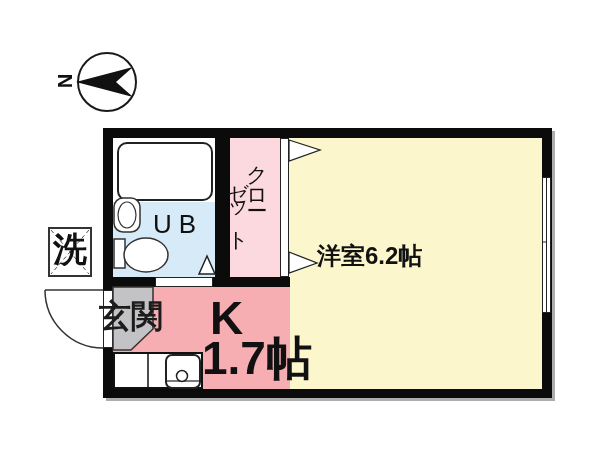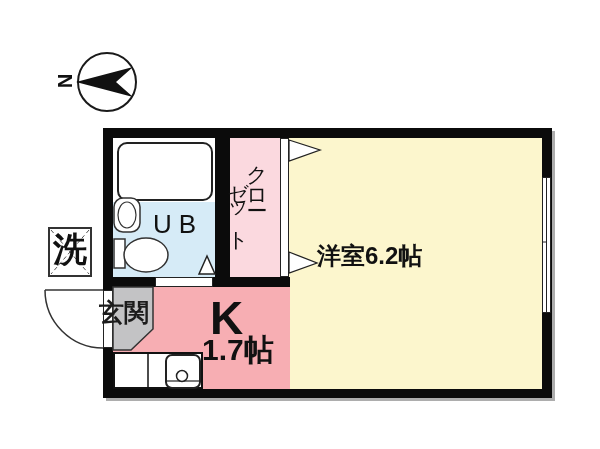--- a/index.html
+++ b/index.html
@@ -88,19 +88,19 @@
 
 <div class="txt" style="left:58px;top:71px;font-size:20px;font-weight:bold;transform:rotate(90deg);">N</div>
 
 <div class="txt" style="left:48px;top:232px;width:44px;text-align:center;font-size:34px;font-weight:600;">洗</div>
 
 <div class="txt" style="left:153px;top:211px;font-size:26px;font-weight:500;letter-spacing:7px;">UB</div>
 
 <div class="txt vert" style="left:247px;top:151px;font-size:21px;font-weight:500;">クロー</div>
 <div class="txt vert" style="left:228px;top:168px;font-size:21px;font-weight:500;">ゼット</div>
 
-<div class="txt" style="left:99px;top:300px;font-size:25px;font-weight:600;color:#1c1c1c;">玄関</div>
+<div class="txt" style="left:99px;top:300px;font-size:32px;font-weight:600;color:#1c1c1c;">玄関</div>
 
 <div class="txt" style="left:317px;top:244px;font-size:24px;font-weight:bold;">洋室6.2帖</div>
 
 <div class="txt" style="left:210px;top:295px;font-size:46px;font-weight:bold;">K</div>
 
-<div class="txt" style="left:202px;top:335px;font-size:30px;font-weight:bold;">1.7帖</div>
+<div class="txt" style="left:202px;top:335px;font-size:46px;font-weight:bold;">1.7帖</div>
 
 </body></html>

